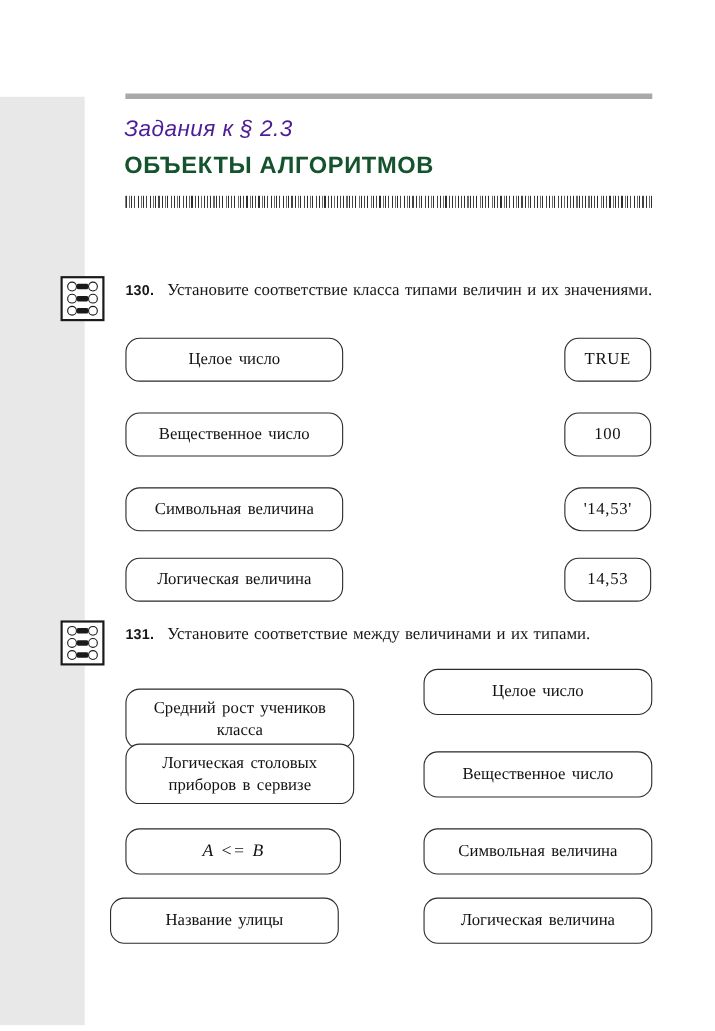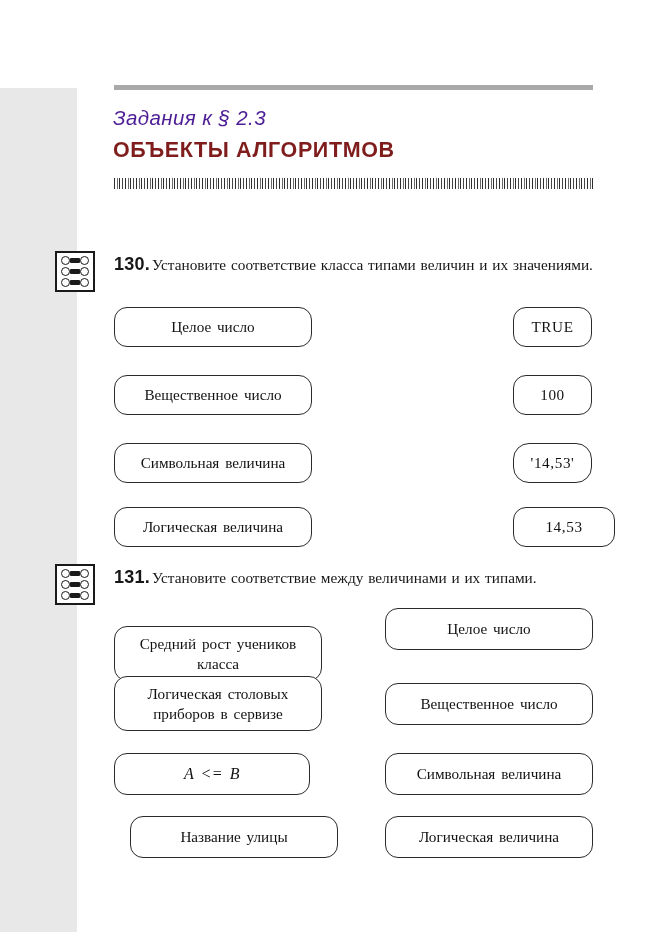--- a/index.html
+++ b/index.html
@@ -56,21 +56,21 @@
     white-space: nowrap;
   }
   .section-title {
     position: absolute;
     left: 113px;
     top: 138px;
     font-family: "Liberation Sans", sans-serif;
     font-weight: bold;
     font-size: 21.5px;
     letter-spacing: 0.6px;
-    color: #7f1d1d;
+    color: #14532d;
     white-space: nowrap;
   }
   .barcode-rule {
     position: absolute;
     left: 114px;
     top: 178px;
     width: 479px;
     height: 11px;
     background-image:
       repeating-linear-gradient(to right,
@@ -135,21 +135,21 @@
     line-height: 22px;
     color: #171717;
     text-align: justify;
     text-indent: 0;
     padding-left: 38px;
     box-sizing: border-box;
   }
   .task-prompt .task-num {
     font-family: "Liberation Sans", sans-serif;
     font-weight: bold;
-    font-size: 18px;
+    font-size: 13px;
     margin-left: -38px;
     margin-right: 9px;
     display: inline-block;
     width: 29px;
     letter-spacing: 0.2px;
   }
   .prompt-body {
     word-spacing: 1px;
   }
 
@@ -218,21 +218,21 @@
     </div>
 
     <div class="opt-box" style="left:114px; top:307px; width:198px; height:40px;">Целое число</div>
     <div class="opt-box" style="left:114px; top:375px; width:198px; height:40px;">Вещественное число</div>
     <div class="opt-box" style="left:114px; top:443px; width:198px; height:40px;">Символьная величина</div>
     <div class="opt-box" style="left:114px; top:507px; width:198px; height:40px;">Логическая величина</div>
 
     <div class="opt-box mono-val" style="left:513px; top:307px; width:79px; height:40px;">TRUE</div>
     <div class="opt-box mono-val" style="left:513px; top:375px; width:79px; height:40px;">100</div>
     <div class="opt-box mono-val" style="left:513px; top:443px; width:79px; height:40px;border-radius:16px;">'14,53'</div>
-    <div class="opt-box mono-val" style="left:513px; top:507px; width:102px; height:40px;">14,53</div>
+    <div class="opt-box mono-val" style="left:513px; top:507px; width:79px; height:40px;">14,53</div>
   </div>
 
   <div class="task">
 
     <div class="task-icon" style="left:55px; top:564px;">
       <div class="icon-row">
         <span class="icon-dot"></span>
         <span class="icon-bar"></span>
         <span class="icon-dot"></span>
       </div>
@@ -248,21 +248,21 @@
       </div>
     </div>
 
     <div class="task-prompt" style="top:566px;">
       <span class="task-num">131.</span><span class="prompt-body">Установите соответствие между величинами и их типами.</span>
     </div>
 
     <div class="opt-box" style="left:114px; top:601px; width:208px; height:55px;margin-top:25px;">Средний рост учеников класса</div>
     <div class="opt-box" style="left:114px; top:676px; width:208px; height:55px;">Логическая столовых приборов в сервизе</div>
     <div class="opt-box math-val" style="left:114px; top:753px; width:196px; height:42px;">A &lt;= B</div>
-    <div class="opt-box" style="left:130px; top:816px; width:208px; height:42px;">Название улицы</div>
+    <div class="opt-box" style="left:100px; top:816px; width:208px; height:42px;">Название улицы</div>
 
     <div class="opt-box" style="left:385px; top:608px; width:208px; height:42px;">Целое число</div>
     <div class="opt-box" style="left:385px; top:683px; width:208px; height:42px;">Вещественное число</div>
     <div class="opt-box" style="left:385px; top:753px; width:208px; height:42px;">Символьная величина</div>
     <div class="opt-box" style="left:385px; top:816px; width:208px; height:42px;">Логическая величина</div>
   </div>
 
 </div>
 
 </body></html>

